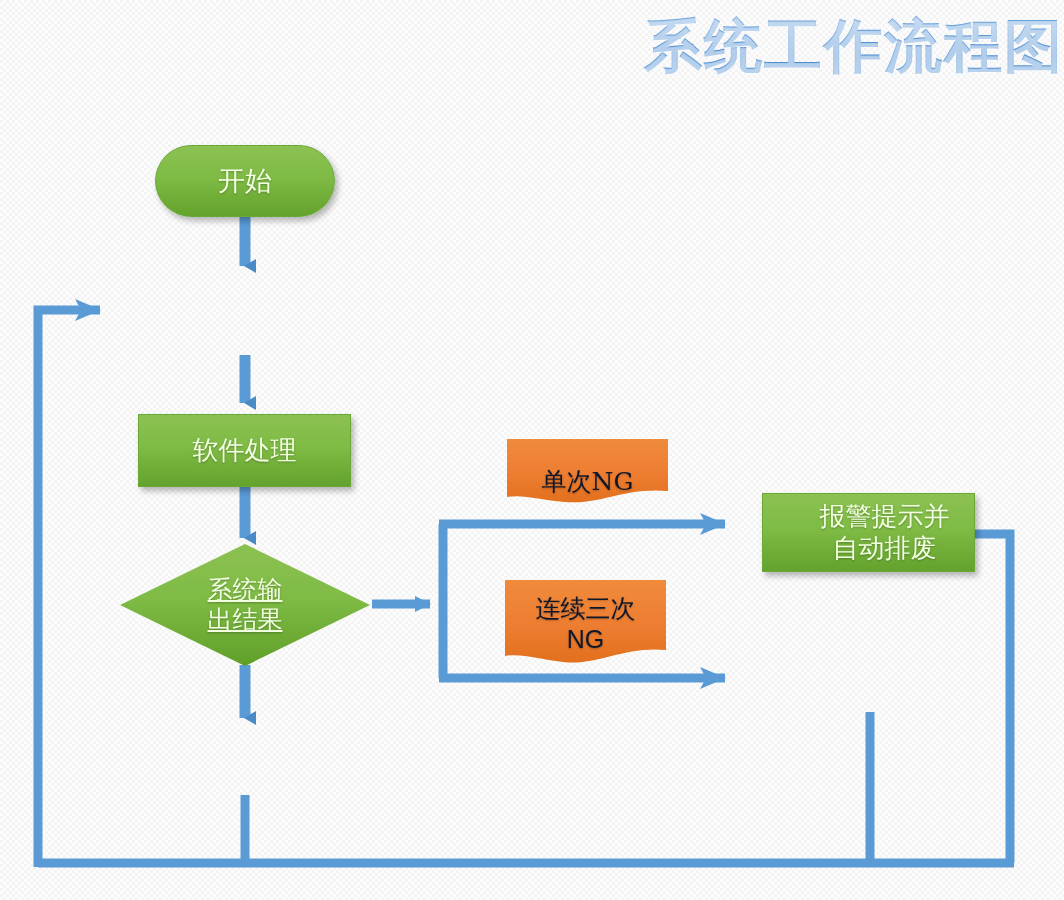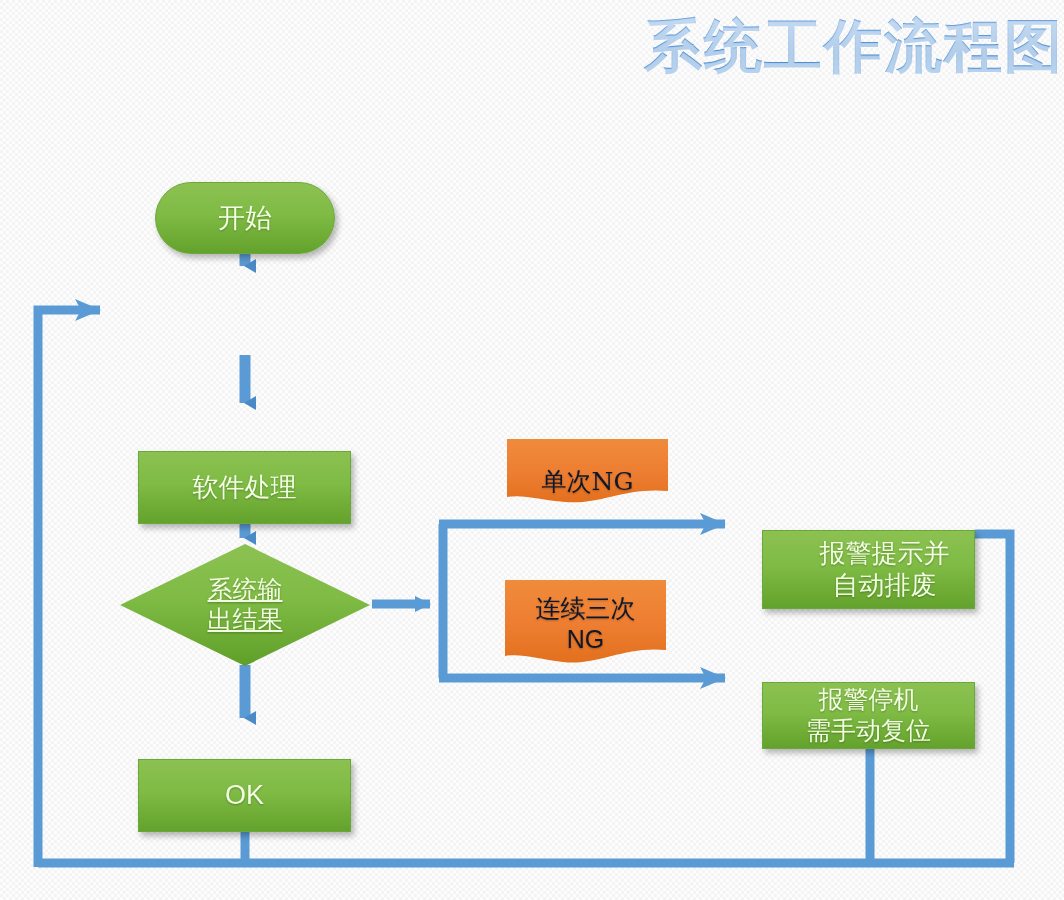--- a/index.html
+++ b/index.html
@@ -57,21 +57,20 @@
     color: #f2ffe0;
     font-family: "DejaVu Serif", "Liberation Serif", serif;
     line-height: 1.22;
     text-shadow: 0 1px 2px rgba(0,0,0,0.28);
   }
 
   .green {
     background: linear-gradient(180deg, #8cc152 0%, #7fbb45 45%, #63a22c 100%);
     border: 1px solid #6aa839;
     box-shadow: 3px 4px 6px rgba(0,0,0,0.28);
-    margin-top: 37px;
   }
   .green.terminator {
     border-radius: 40px;
   }
   .diamond-wrap {
     position: absolute;
   }
   .diamond-shape {
     position: absolute;
     left: 0; top: 0;
@@ -194,23 +193,20 @@
   <div class="diamond-wrap" style="left:120px; top:544px; width:250px; height:122px;">
     <div class="diamond-shape"></div>
     <div class="diamond-label" style="font-size:25px;text-decoration:underline;">
       <span>
         <span>系统输</span><br>
         <span>出结果</span>
       </span>
     </div>
   </div>
 
-  <div class="node green" style="left:138px; top:722px; width:213px; height:73px;">
-    <span class="ok-label" style="font-size:27px;">OK</span>
-  </div>
 
   <div class="banner" style="left:505px; top:437px; width:165px; height:72px;">
     <svg class="banner-shape" viewBox="0 0 165 72" preserveAspectRatio="none">
       <defs>
         <linearGradient id="og1" x1="0" y1="0" x2="0" y2="1">
           <stop offset="0%" stop-color="#f08b3c"></stop>
           <stop offset="55%" stop-color="#ed7d31"></stop>
           <stop offset="100%" stop-color="#e2701d"></stop>
         </linearGradient>
       </defs>
@@ -240,20 +236,14 @@
     </div>
   </div>
 
   <div class="node green" style="left:762px; top:493px; width:213px; height:79px; font-size:26px;padding-left:32px;">
     <span>
       <span>报警提示并</span><br>
       <span>自动排废</span>
     </span>
   </div>
 
-  <div class="node green" style="left:762px; top:645px; width:213px; height:67px; font-size:25px;">
-    <span>
-      <span>报警停机</span><br>
-      <span>需手动复位</span>
-    </span>
-  </div>
 
 </div>
 
 </body></html>

